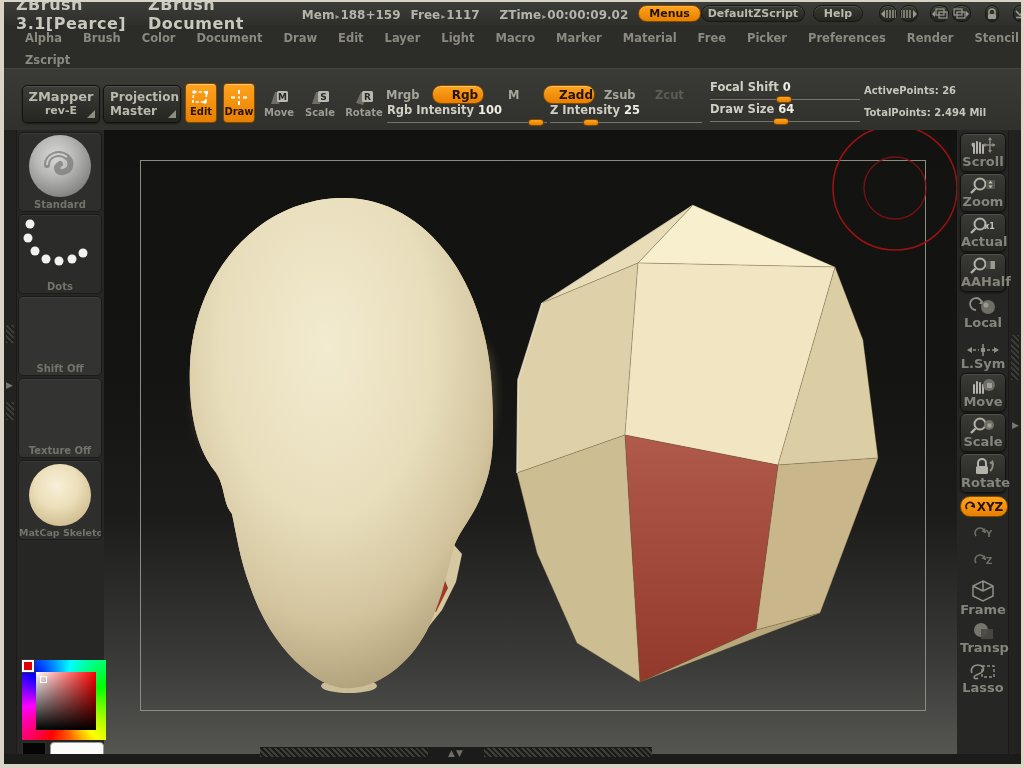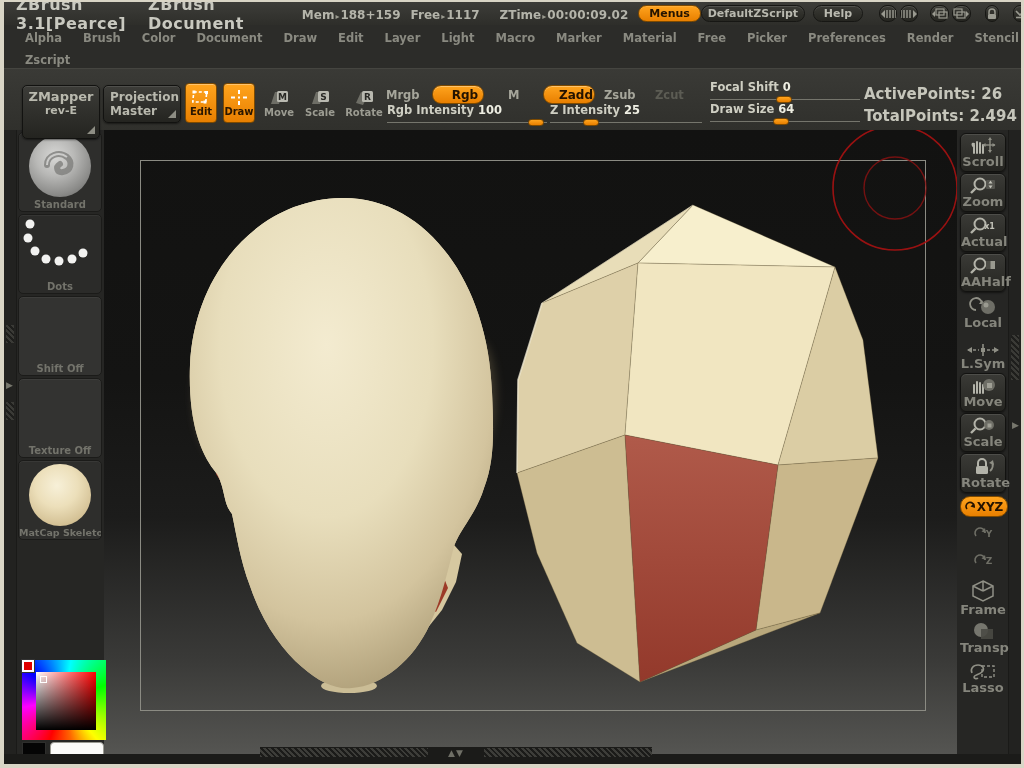--- a/index.html
+++ b/index.html
@@ -59,21 +59,21 @@
     background:linear-gradient(#ffa41e,#e87f00); border:1px solid #7e4a00;
     box-shadow:inset 0 1px 0 rgba(255,255,255,.35);
     color:#241300; font-size:12px; font-weight:bold; display:flex; align-items:center; justify-content:center;padding-left:14px;}
   .slider { position:absolute; cursor:pointer; }
   .slider .slabel { font-size:11.5px; font-weight:bold; color:#cfcfc3; white-space:nowrap;}
   .slider .slabel b { color:#eeeee2; margin-left:4px;}
   .slider .track { position:relative; margin-top:3px; height:5px; }
   .slider .track::before{ content:""; position:absolute; left:0; right:0; top:2px; height:1px; background:#75756c;}
   .slider .handle { position:absolute; top:-1px; width:16px; height:7px; border-radius:4px;
     background:linear-gradient(#ffa41e,#e87f00); border:1px solid #7e4a00;}
-  .ptstat { position:absolute; font-size:15px; font-weight:bold; color:#c6c6bb; white-space:nowrap;}
+  .ptstat { position:absolute; font-size:10px; font-weight:bold; color:#c6c6bb; white-space:nowrap;}
 
   
   .leftpanel { position:absolute; left:4px; top:130px; width:100px; height:634px; background:#262624; z-index:5;}
   .lstrip { position:absolute; left:0; top:0; width:13px; height:634px; background:#222220; border-right:1px solid #1a1a18;}
   .hatch { position:absolute; width:8px; background:repeating-linear-gradient(45deg,#3a3a36 0 2px,#1e1e1c 2px 4px); left:2px;}
   .striparrow { position:absolute; left:2px; color:#77776d; font-size:9px; }
   .tile { position:absolute; left:14px; width:84px; border-radius:5px; background:#2e2e2c;
     border:1px solid #1b1b19; box-shadow:inset 0 1px 0 rgba(255,255,255,.05); cursor:pointer; overflow:hidden;}
   .tile .tlabel { position:absolute; left:0; right:0; bottom:1px; text-align:center;
     font-size:10px; font-weight:bold; color:#73736b; white-space:nowrap;}
@@ -224,21 +224,21 @@
       <span class="menuitem">Render</span>
       <span class="menuitem">Stencil</span>
 
     </div>
     <div class="menurow2">
       <span class="menuitem">Zscript</span>
     </div>
   </div>
 
   <div class="toolbar">
-    <div class="bigbtn" style="left:18px; top:16px; width:78px; height:54px;">
+    <div class="bigbtn" style="left:18px; top:16px; width:78px; height:38px;">
       <div class="l1">ZMapper</div>
       <div class="l2">rev-E</div>
       <div class="notch"></div>
     </div>
     <div class="bigbtn" style="left:99px; top:16px; width:78px; height:38px; text-align:left; padding-left:6px;">
       <div class="l2" style="font-size:12px; margin-top:4px;">Projection</div>
       <div class="l2" style="font-size:12px;">Master</div>
       <div class="notch"></div>
     </div>
 

